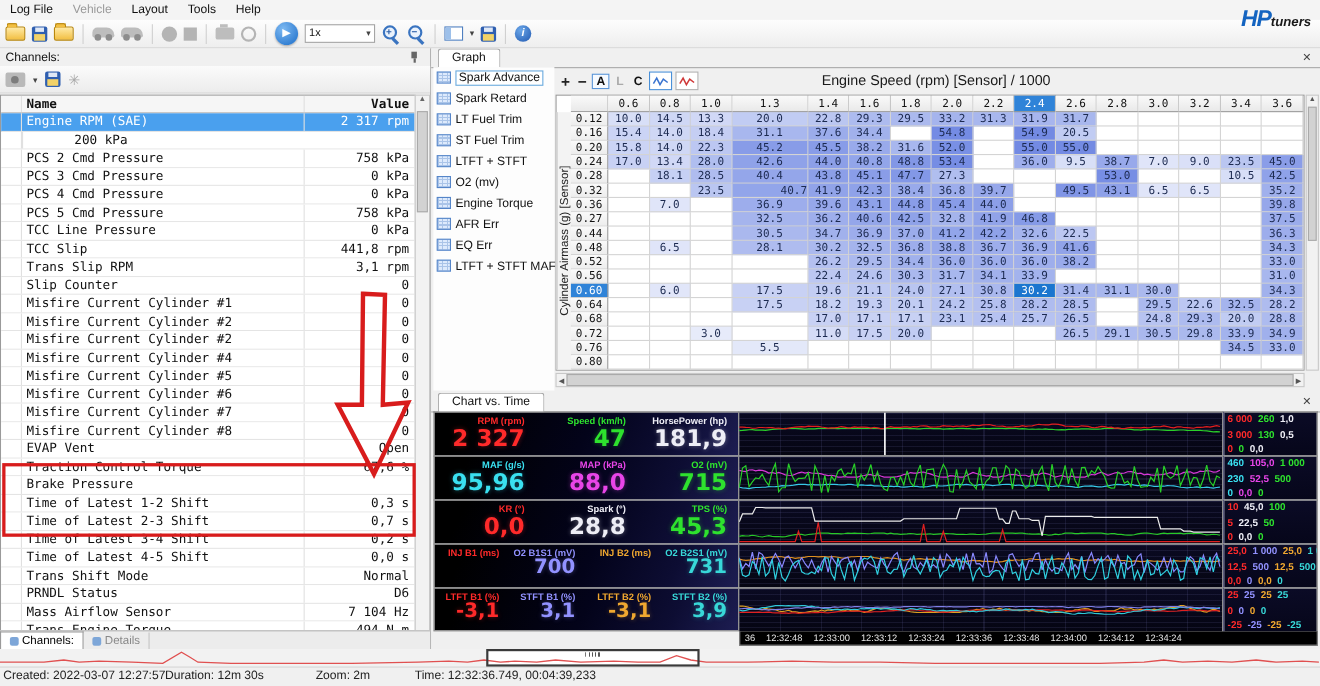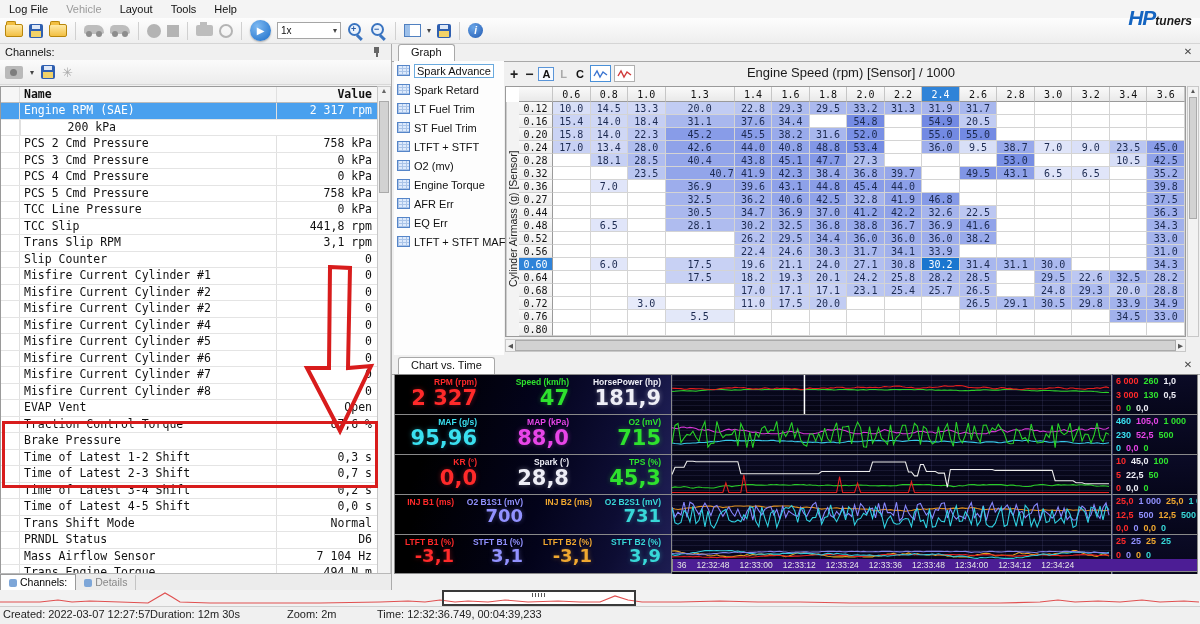--- a/index.html
+++ b/index.html
@@ -97,21 +97,21 @@
   .gauge-row:last-child{border-bottom:1px solid #8a8a8a}
   .gauge-cell{flex:1;display:flex;flex-direction:column;align-items:flex-end;justify-content:flex-start;padding:2px 10px 0 0;overflow:hidden}
   .gauge-label{font-size:8.5px;font-weight:bold;white-space:nowrap}
   .gauge-value{font-family:"DejaVu Sans",sans-serif;font-weight:bold;line-height:1.05;white-space:nowrap}
   #cv-plots{position:absolute;left:280px;top:17px;width:440px}
   .strip{height:40px;box-sizing:border-box;border:1px solid #8a8a8a;border-bottom:none;border-left:none;position:relative;background:repeating-linear-gradient(90deg,rgba(110,110,175,.16) 0,rgba(110,110,175,.16) 1px,transparent 1px,transparent 37px),repeating-linear-gradient(180deg,rgba(95,95,150,.18) 0,rgba(95,95,150,.18) 1px,transparent 1px,transparent 5px),linear-gradient(180deg,#0a0a22,#050512)}
   .strip svg{position:absolute;left:0;top:0;width:100%;height:100%}
   #cv-axis{position:absolute;left:720px;top:17px;width:86px}
   .axis-cell{height:40px;box-sizing:border-box;border:1px solid #8a8a8a;border-bottom:none;border-left:1px solid #3a3a66;display:flex;flex-direction:column;justify-content:space-between;padding:1px 0 1px 3px;background:linear-gradient(180deg,#0b0b26,#06061a);overflow:hidden}
   .axis-line{display:flex;gap:5px;font-size:9px;font-weight:bold;white-space:nowrap}
-  #cv-time{position:absolute;left:280px;top:202px;width:526px;height:13px;background:#4c1d95;border:1px solid #8a8a8a;border-top:none;box-sizing:border-box;display:flex;align-items:center;color:#e6e6e6;font-size:8.5px}
+  #cv-time{position:absolute;left:280px;top:217px;width:526px;height:13px;background:#000000;border:1px solid #8a8a8a;border-top:none;box-sizing:border-box;display:flex;align-items:center;color:#e6e6e6;font-size:8.5px}
   #cv-time .tl{flex:none;padding:0 6px 0 4px}
   
   #overview{position:absolute;left:0;top:590px;width:1200px;height:17px;background:#f2f2f2;border-bottom:1px solid #cfcfcf;box-sizing:border-box}
   #ov-window{position:absolute;top:0;height:16px;background:#fff}
   #ov-frame{position:absolute;top:0;height:16px;border:2px solid #3a3a3a;box-sizing:border-box;background:transparent}
   #ov-grip{position:absolute;top:1px;left:50%;margin-left:-7px;width:14px;height:4px;background:repeating-linear-gradient(90deg,#555 0 1px,transparent 1px 3px)}
   #overview svg{position:absolute;left:0;top:0}
   #statusbar{position:absolute;left:0;top:607px;width:1200px;height:17px;background:#f0f0f0;font-size:11px;color:#222}
   .sb-item{position:absolute;top:1px;white-space:nowrap}
   

